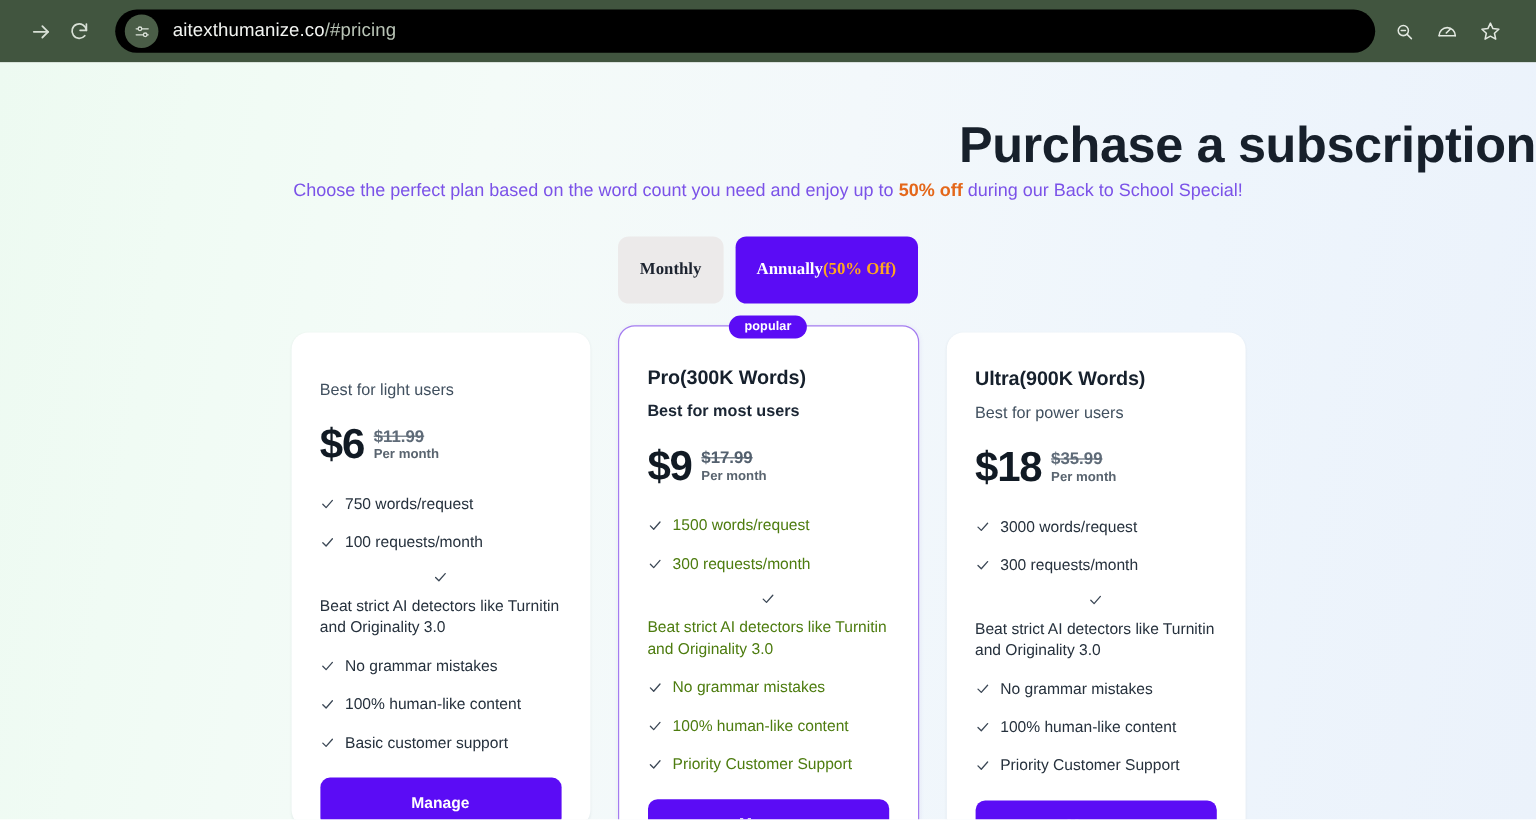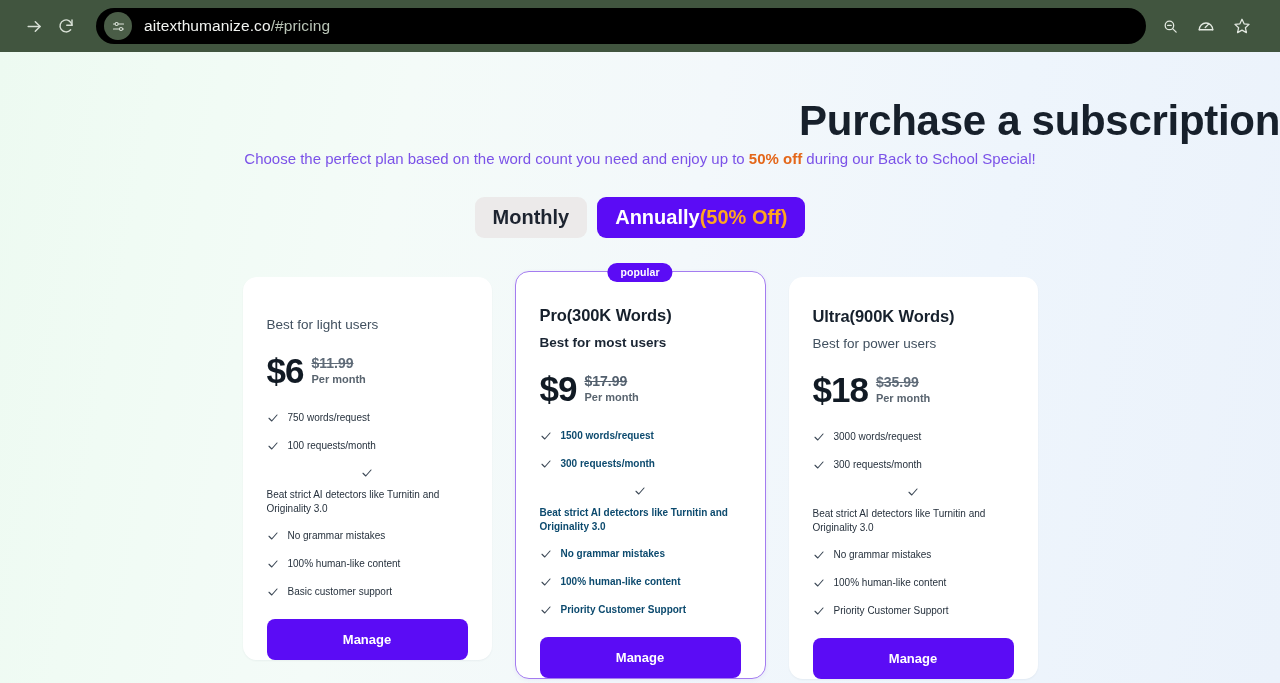--- a/index.html
+++ b/index.html
@@ -100,25 +100,25 @@
   .subtitle .accent { color: #e4671a; font-weight: 700; }
 
   .toggle-row {
     display: flex;
     justify-content: center;
     gap: 10px;
     margin-top: 30px;
   }
   .toggle-btn {
     border: none;
-    font-family: Liberation Sans, sans-serif;
-    font-size: 20px;
+    font-family: Liberation Serif, serif;
+    font-size: 14px;
     font-weight: 700;
     border-radius: 9px;
-    padding: 9px 18px;
+    padding: 20px 18px;
     cursor: pointer;
     line-height: 1.15;
   }
   .toggle-btn.inactive { background: #eceaea; color: #1d2430; }
   .toggle-btn.active { background: #5B0CF5; color: #ffffff; }
   .toggle-btn.active .off { color: #ffa61f; }
 
   
   .cards {
     position: absolute;
@@ -203,26 +203,26 @@
     font-weight: 600;
   }
   .card.featured .price-old { color: #53606e; }
 
   .features { margin-top: 24px; list-style: none; }
   .feature {
     display: flex;
     align-items: center;
     gap: 9px;
     margin-bottom: 14px;
-    font-size: 10px;
+    font-size: 13px;
     color: #26313d;
     line-height: 1.38;
   }
   .feature.two-line { align-items: center; flex-direction: column; }
-  .card.featured .feature { font-weight: 700; color: #0c4a6e; }
+  .card.featured .feature { font-weight: 400; color: #4d7c0f; }
   .check {
     flex: 0 0 auto;
     width: 12px; height: 12px;
     color: #3c4856;
   }
   .check svg { display: block; }
 
   .manage-btn {
     display: block;
     width: 100%;

